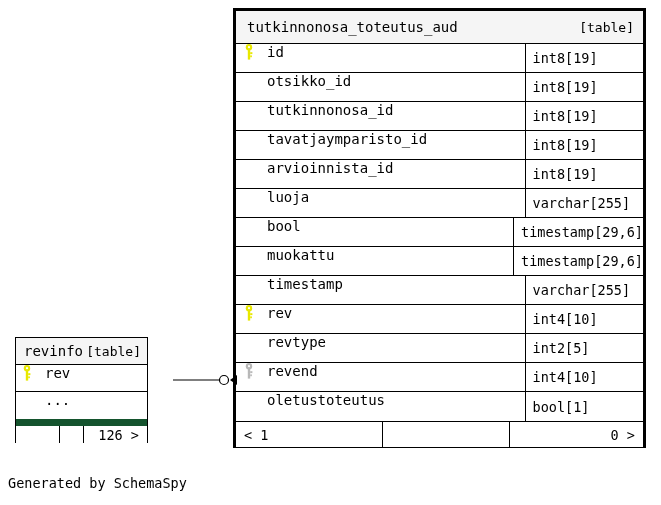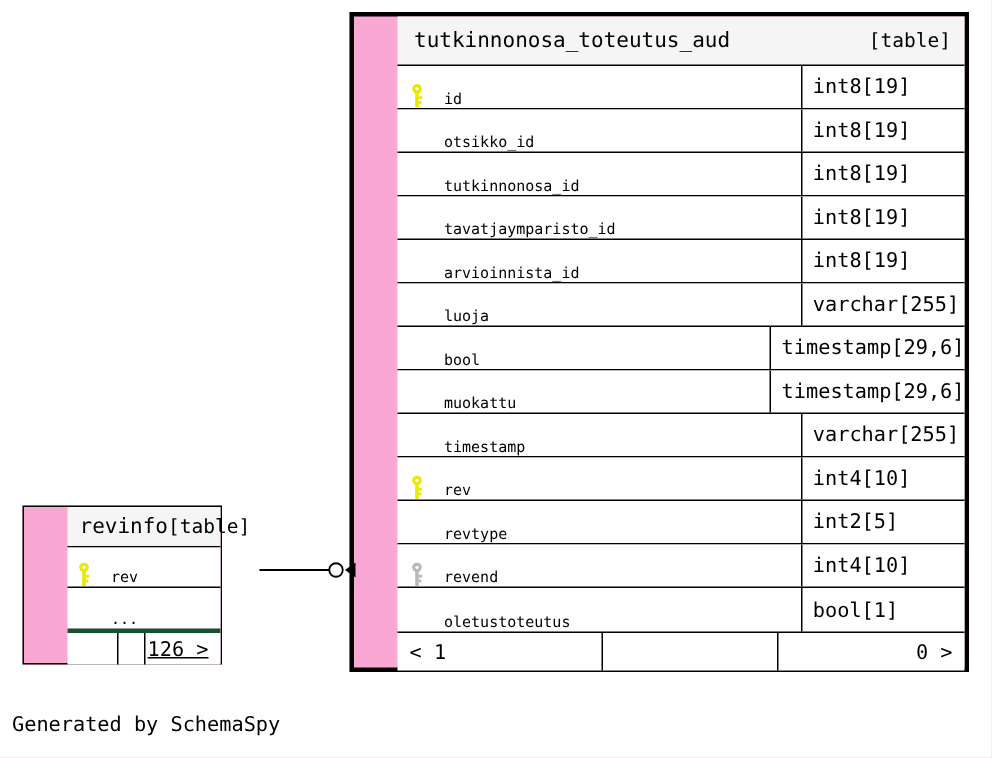--- a/index.html
+++ b/index.html
@@ -11,23 +11,22 @@
     width: 661px;
     height: 505px;
     position: relative;
     font-family: "DejaVu Sans Mono", "Liberation Mono", monospace;
     overflow: hidden;
   }
 
   
   .er-table {
     position: absolute;
-    background: #f9a8d4;
-    box-sizing: border-box;
-    padding-left: 29px;
+    background: #f97316;
+    box-sizing: border-box;
   }
   .er-table.thick { border: 3px solid #000000; }
   .er-table.thin  { border: 1px solid #000000; }
 
   .tbl-header {
     background: #f5f5f5;
     display: flex;
     align-items: center;
     justify-content: space-between;
     box-sizing: border-box;
@@ -47,23 +46,23 @@
   .tbl-row {
     display: flex;
     box-sizing: border-box;
     border-bottom: 1px solid #000000;
     background: #ffffff;
   }
   .tbl-row:last-child { border-bottom: none; }
 
   .cell-name {
     display: flex;
-    align-items: flex-end;
-    box-sizing: border-box;
-    font-size: 10px;
+    align-items: flex-start;
+    box-sizing: border-box;
+    font-size: 14px;
     color: #000000;
     white-space: nowrap;
     overflow: hidden;
   }
   .cell-type {
     display: flex;
     align-items: center;
     box-sizing: border-box;
     font-size: 13.5px;
     color: #000000;
@@ -120,21 +119,21 @@
   
   #revinfo-table {
     left: 15px;
     top: 337px;
     width: 133px;
     height: 106px;
   }
   #revinfo-table .tbl-header { height: 27px; padding: 0 6px 0 8px; }
   #revinfo-table .tbl-row { height: 27px; }
   #revinfo-table .cell-name { width: 100%; padding-left: 7px; }
-  #revinfo-table .tbl-footer { height: 24px; border-top: 3px solid #14532d; text-decoration: underline; }
+  #revinfo-table .tbl-footer { height: 24px; border-top: 7px solid #14532d; }
   #revinfo-table .foot-cell.f1 { width: 52px; }
   #revinfo-table .foot-cell.f2 { width: 29px; }
   #revinfo-table .foot-cell.f3 { width: 75px; padding-right: 8px; }
 
   
   #relationship {
     position: absolute;
     left: 168px;
     top: 366px;
     width: 70px;

